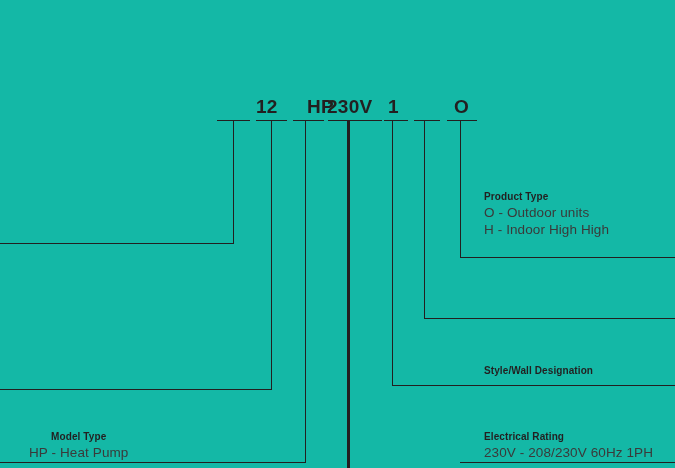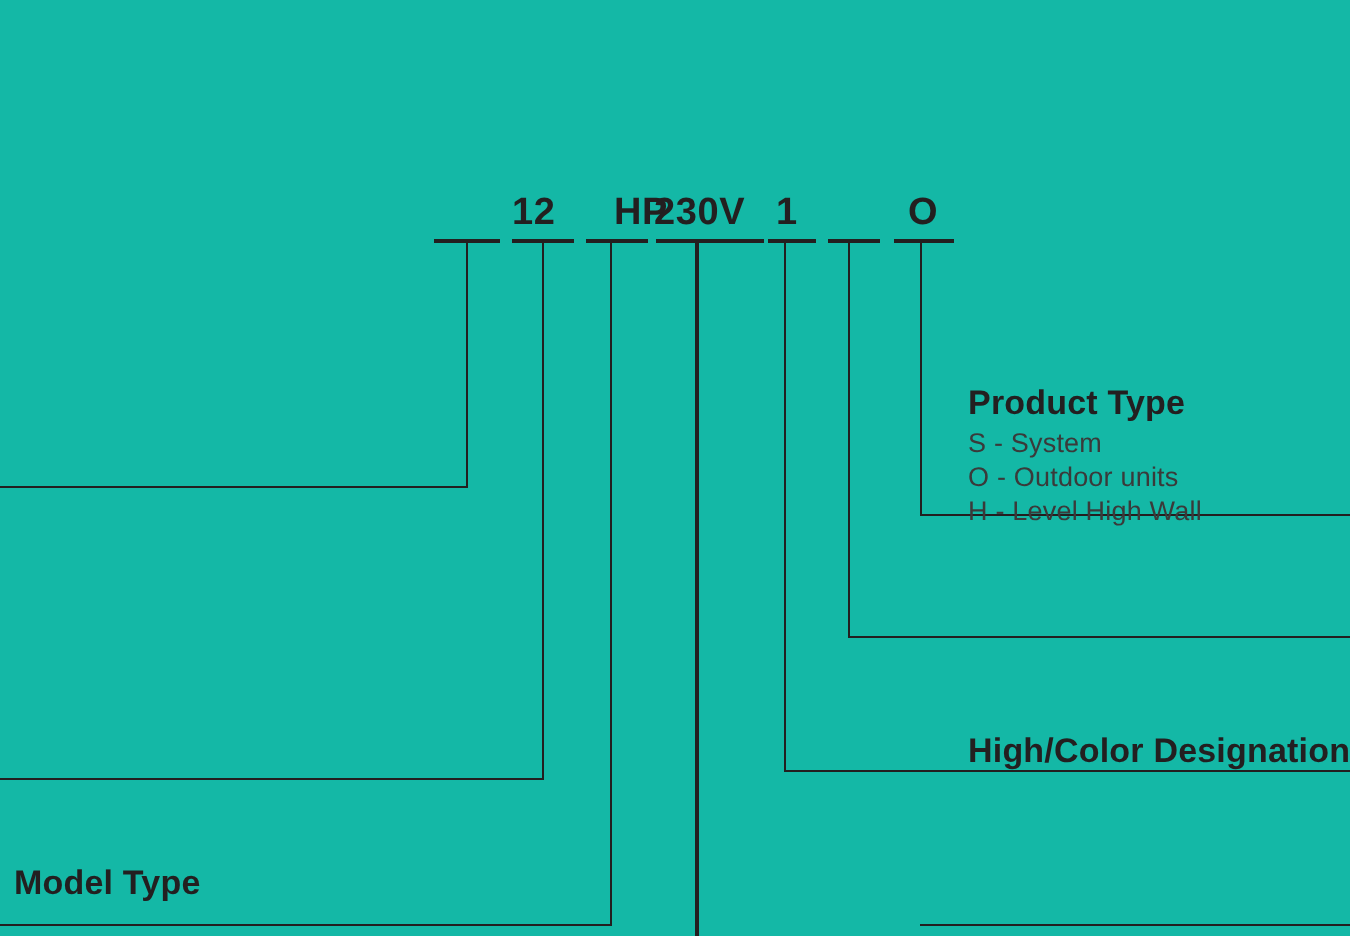--- a/index.html
+++ b/index.html
@@ -32,21 +32,21 @@
     white-space: nowrap;
     line-height: 1;
   }
   .callout {
     position: absolute;
     white-space: nowrap;
     line-height: 1.28;
   }
   .callout .c-title {
     display: block;
-    font-size: 17px;
+    font-size: 10px;
     font-weight: bold;
     color: #231f20;
     letter-spacing: 0.1px;
   }
   .callout .c-line {
     display: block;
     font-size: 13.5px;
     font-weight: normal;
     color: #3a3a3a;
     letter-spacing: 0.1px;
@@ -95,28 +95,32 @@
   <div class="code-char" style="left:327px; top:97px;">230V</div>
 
   <div class="code-char" style="left:388px; top:97px;">1</div>
 
   <div class="code-char" style="left:414px; top:97px;"></div>
 
   <div class="code-char" style="left:454px; top:97px;">O</div>
 
   <div class="callout" style="left:484px; top:191px;">
     <span class="c-title">Product Type</span>
-    <span class="c-line">S - System</span>
     <span class="c-line">O - Outdoor units</span>
-    <span class="c-line">H - Level High Wall</span>
+    <span class="c-line">H - Indoor High High</span>
   </div>
 
 
   <div class="callout" style="left:484px; top:365px;">
-    <span class="c-title">High/Color Designation</span>
+    <span class="c-title">Style/Wall Designation</span>
   </div>
 
+  <div class="callout" style="left:484px; top:431px;">
+    <span class="c-title">Electrical Rating</span>
+    <span class="c-line">230V - 208/230V 60Hz 1PH</span>
+  </div>
 
-  <div class="callout" style="left:7px; top:431px;text-align:center;">
+  <div class="callout" style="left:29px; top:431px;text-align:center;">
     <span class="c-title">Model Type</span>
+    <span class="c-line">HP - Heat Pump</span>
   </div>
 
 </div>
 
 </body></html>

